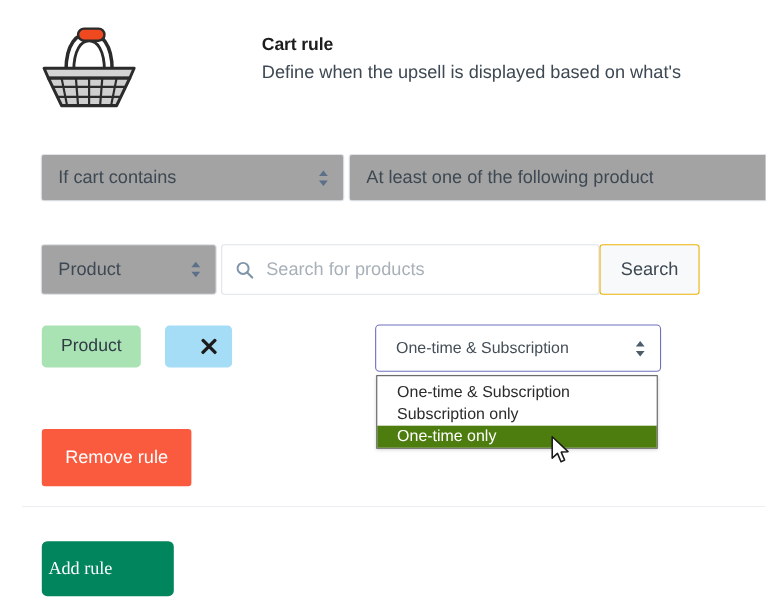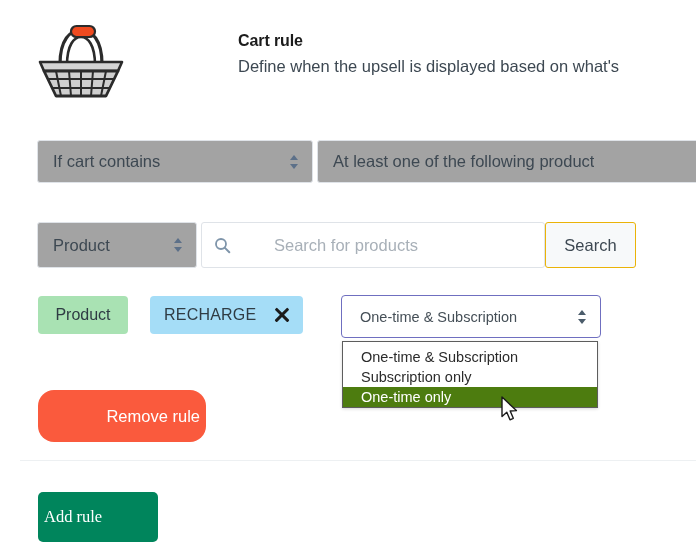--- a/index.html
+++ b/index.html
@@ -122,21 +122,20 @@
   .row2 { position: absolute; left: 37px; top: 222px; }
   .row2-select {
     position: absolute; left: 0; top: 0;
     width: 160px; height: 46px;
   }
   .row2-search {
     position: absolute; left: 164px; top: 0;
     width: 344px; height: 46px;
     padding-left: 12px;
     background: #fff;
-    gap: 32px;
   }
   .search-icon {
     width: 17px; height: 17px;
     margin-right: 11px;
     flex: none;
     display: block;
   }
   .search-input {
     border: none;
     outline: none;
@@ -253,32 +252,32 @@
     background: #4d7c0f;
     color: #ffffff;
   }
   .dd-pad { height: 3px; }
 
   
   .btn-remove-rule {
     position: absolute;
     left: 38px;
     top: 390px;
-    width: 168px;
+    width: 136px;
     height: 52px;
     background: #fa5a3d;
     border: none;
-    border-radius: 16px;
+    border-radius: 3px;
     color: #ffffff;
     font-family: "Liberation Sans", sans-serif;
     font-size: 16.5px;
     cursor: pointer;
     display: flex;
     align-items: center;
-    justify-content: flex-end;
+    justify-content: center;
   }
 
   
   .divider {
     position: absolute;
     left: 20px;
     top: 460px;
     width: 676px;
     height: 1px;
     background: #edf0f2;
@@ -377,21 +376,20 @@
   </div>
 </div>
 
 <div class="row3">
 
   <div class="badge badge-product">
     <span>Product</span>
   </div>
 
   <div class="badge badge-recharge">
-    <span class="b-label">RECHARGE</span>
     <span class="remove-x"></span>
   </div>
 
   <div class="select-open-wrap">
 
     <div class="select-open">
       <span class="sel-text">One-time &amp; Subscription</span>
       <span class="updown">
         <span class="ar ar-up"></span>
           <span class="ar ar-dn"></span>

